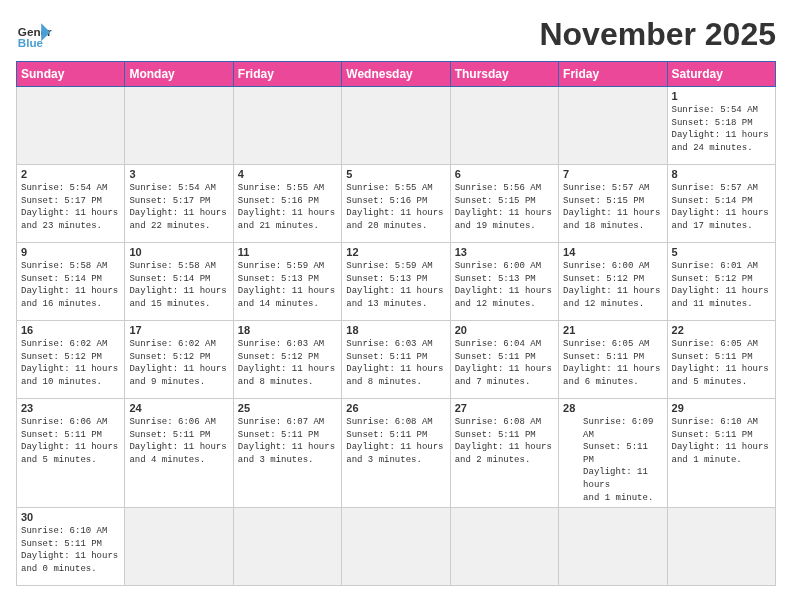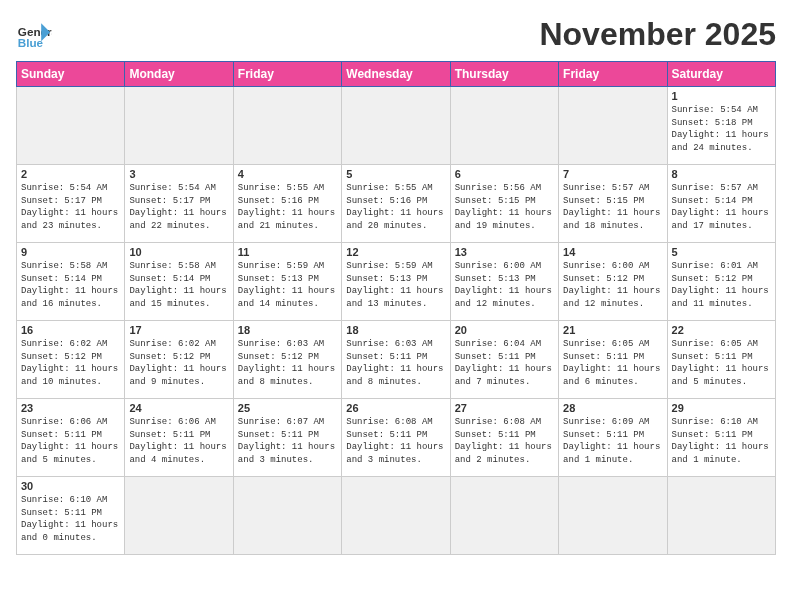--- a/index.html
+++ b/index.html
@@ -305,21 +305,21 @@
         </td>
         <td>
           <span class="day-num">27</span>
           <div class="day-info" style="white-space: pre-line;">Sunrise: 6:08 AM
 Sunset: 5:11 PM
 Daylight: 11 hours
 and 2 minutes.</div>
         </td>
         <td>
           <span class="day-num">28</span>
-          <div class="day-info" style="white-space: pre-line;">Sunrise: 6:09 AM
+          <div class="day-info" style="white-space: pre-line; margin-left: 20px;">Sunrise: 6:09 AM
 Sunset: 5:11 PM
 Daylight: 11 hours
 and 1 minute.</div>
         </td>
         <td>
           <span class="day-num">29</span>
           <div class="day-info" style="white-space: pre-line;">Sunrise: 6:10 AM
 Sunset: 5:11 PM
 Daylight: 11 hours
 and 1 minute.</div>

